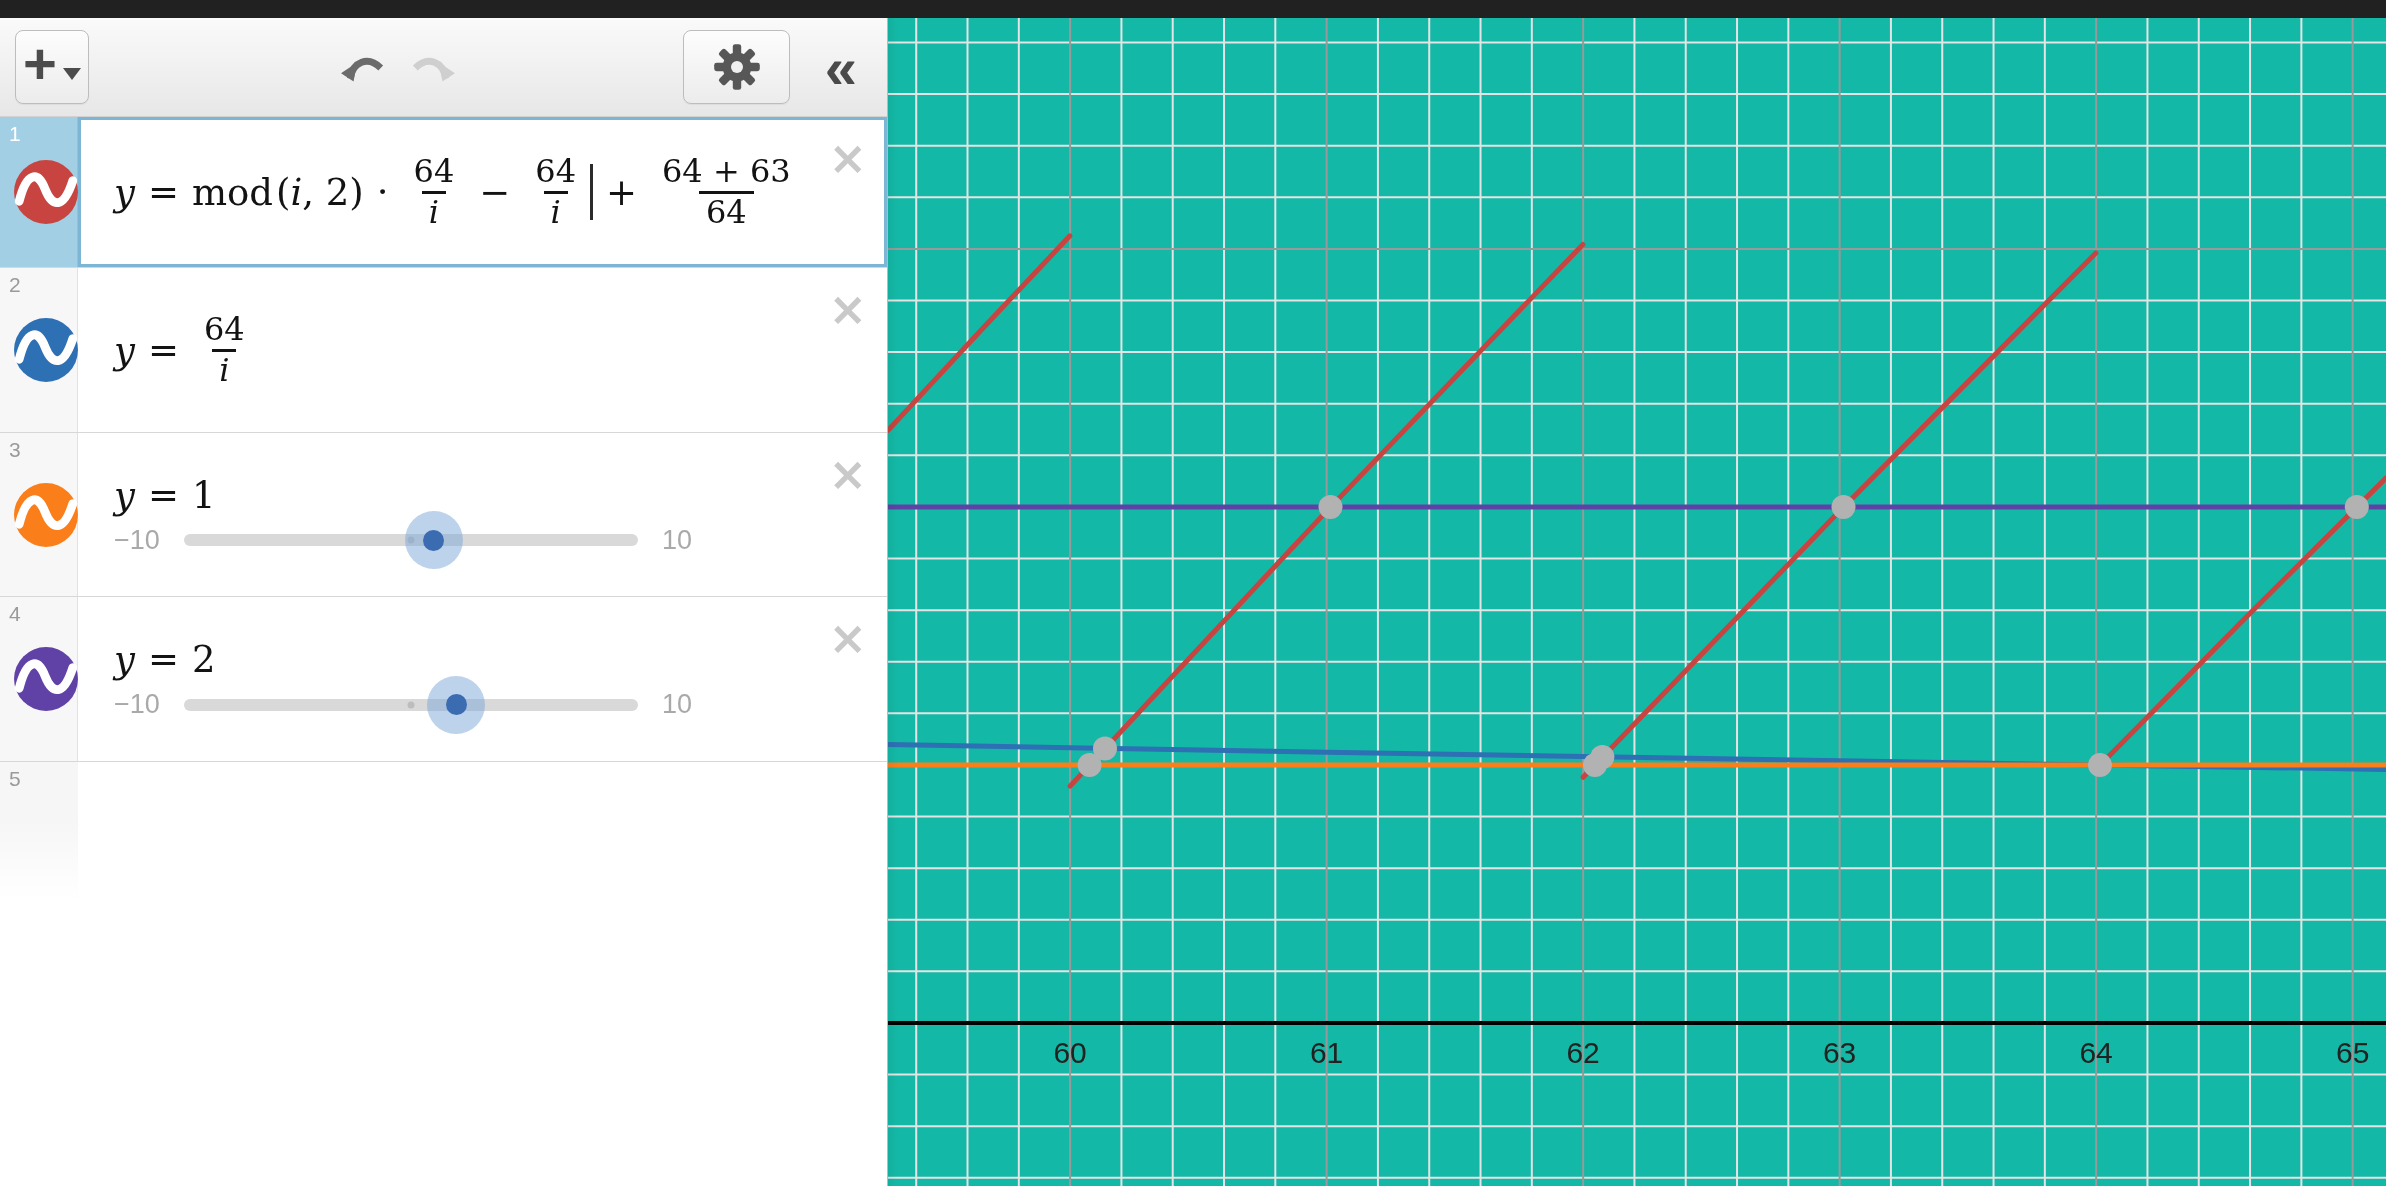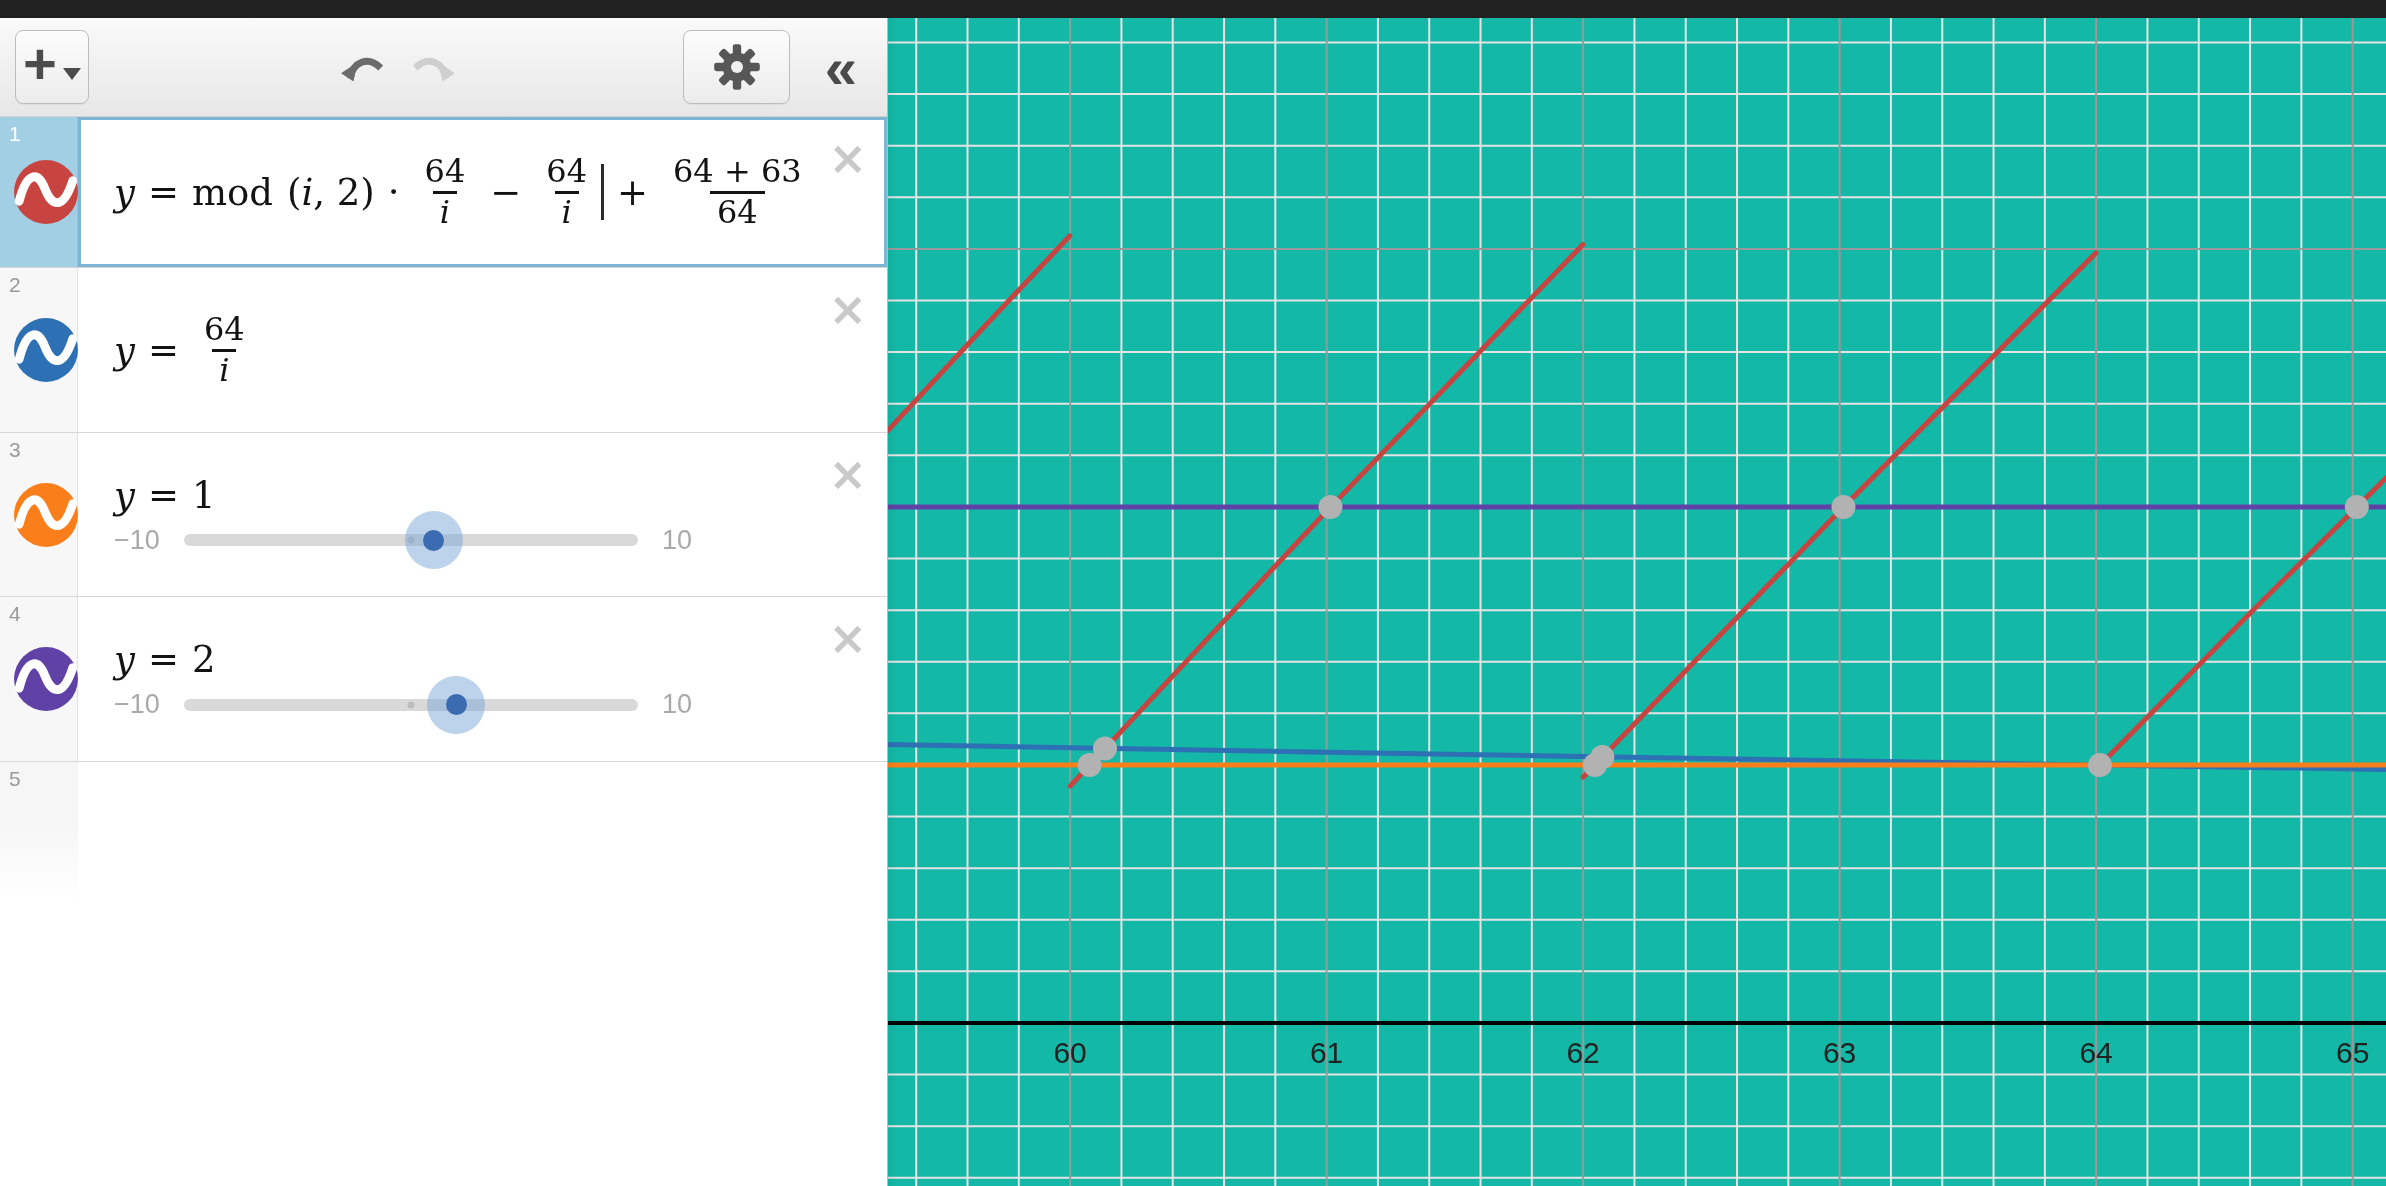--- a/index.html
+++ b/index.html
@@ -30,21 +30,21 @@
   .row.selected .row-num{color:#fff}
   .icon-btn{position:absolute;left:13px;top:50%;transform:translateY(-50%);width:66px;height:66px;z-index:2;cursor:pointer}
   .expr-area{flex:1;position:relative;display:flex;flex-direction:column;justify-content:center;padding-left:36px;box-sizing:border-box;background:#fff}
   .row.selected .expr-area{box-shadow:inset 0 0 0 3px #7db6d5}
   .row.empty .expr-area{background:#fff}
   .close-btn{position:absolute;top:18px;right:20px;font-size:46px;font-weight:bold;color:#c9c9c9;line-height:1;cursor:pointer;font-family:"DejaVu Sans",sans-serif}
   
   .mrow{font-family:"DejaVu Serif",serif;font-size:37px;color:#131313;display:flex;align-items:center;white-space:pre}
   .mvar{font-style:italic}
   .mop{margin:0 13px}
-  .mfn{margin-right:14px}
+  .mfn{margin-right:3px}
   .mfrac{display:inline-flex;flex-direction:column;align-items:center;font-size:32px;line-height:1.18;margin:0 5px;text-align:center}
   .mnum{padding:0 7px}
   .mden{border-top:3px solid #131313;padding:0 7px}
   .mcursor{width:3px;height:56px;background:#2b2b2b;margin-left:2px}
   
   .slider{display:flex;align-items:center;margin-top:8px;width:578px;font-size:27px;color:#a9a9a9}
   .track{position:relative;height:12px;background:#d9d9d9;border-radius:6px;flex:1;margin:0 24px;cursor:pointer}
   .center-dot{position:absolute;left:50%;top:50%;width:7px;height:7px;border-radius:50%;background:#bdbdbd;transform:translate(-50%,-50%)}
   .handle{position:absolute;top:50%;transform:translate(-50%,-50%);width:58px;height:58px;border-radius:50%;background:rgba(124,166,215,.5);display:flex;align-items:center;justify-content:center;cursor:pointer}
   .handle::after{content:"";width:21px;height:21px;border-radius:50%;background:#3b6cb2}

